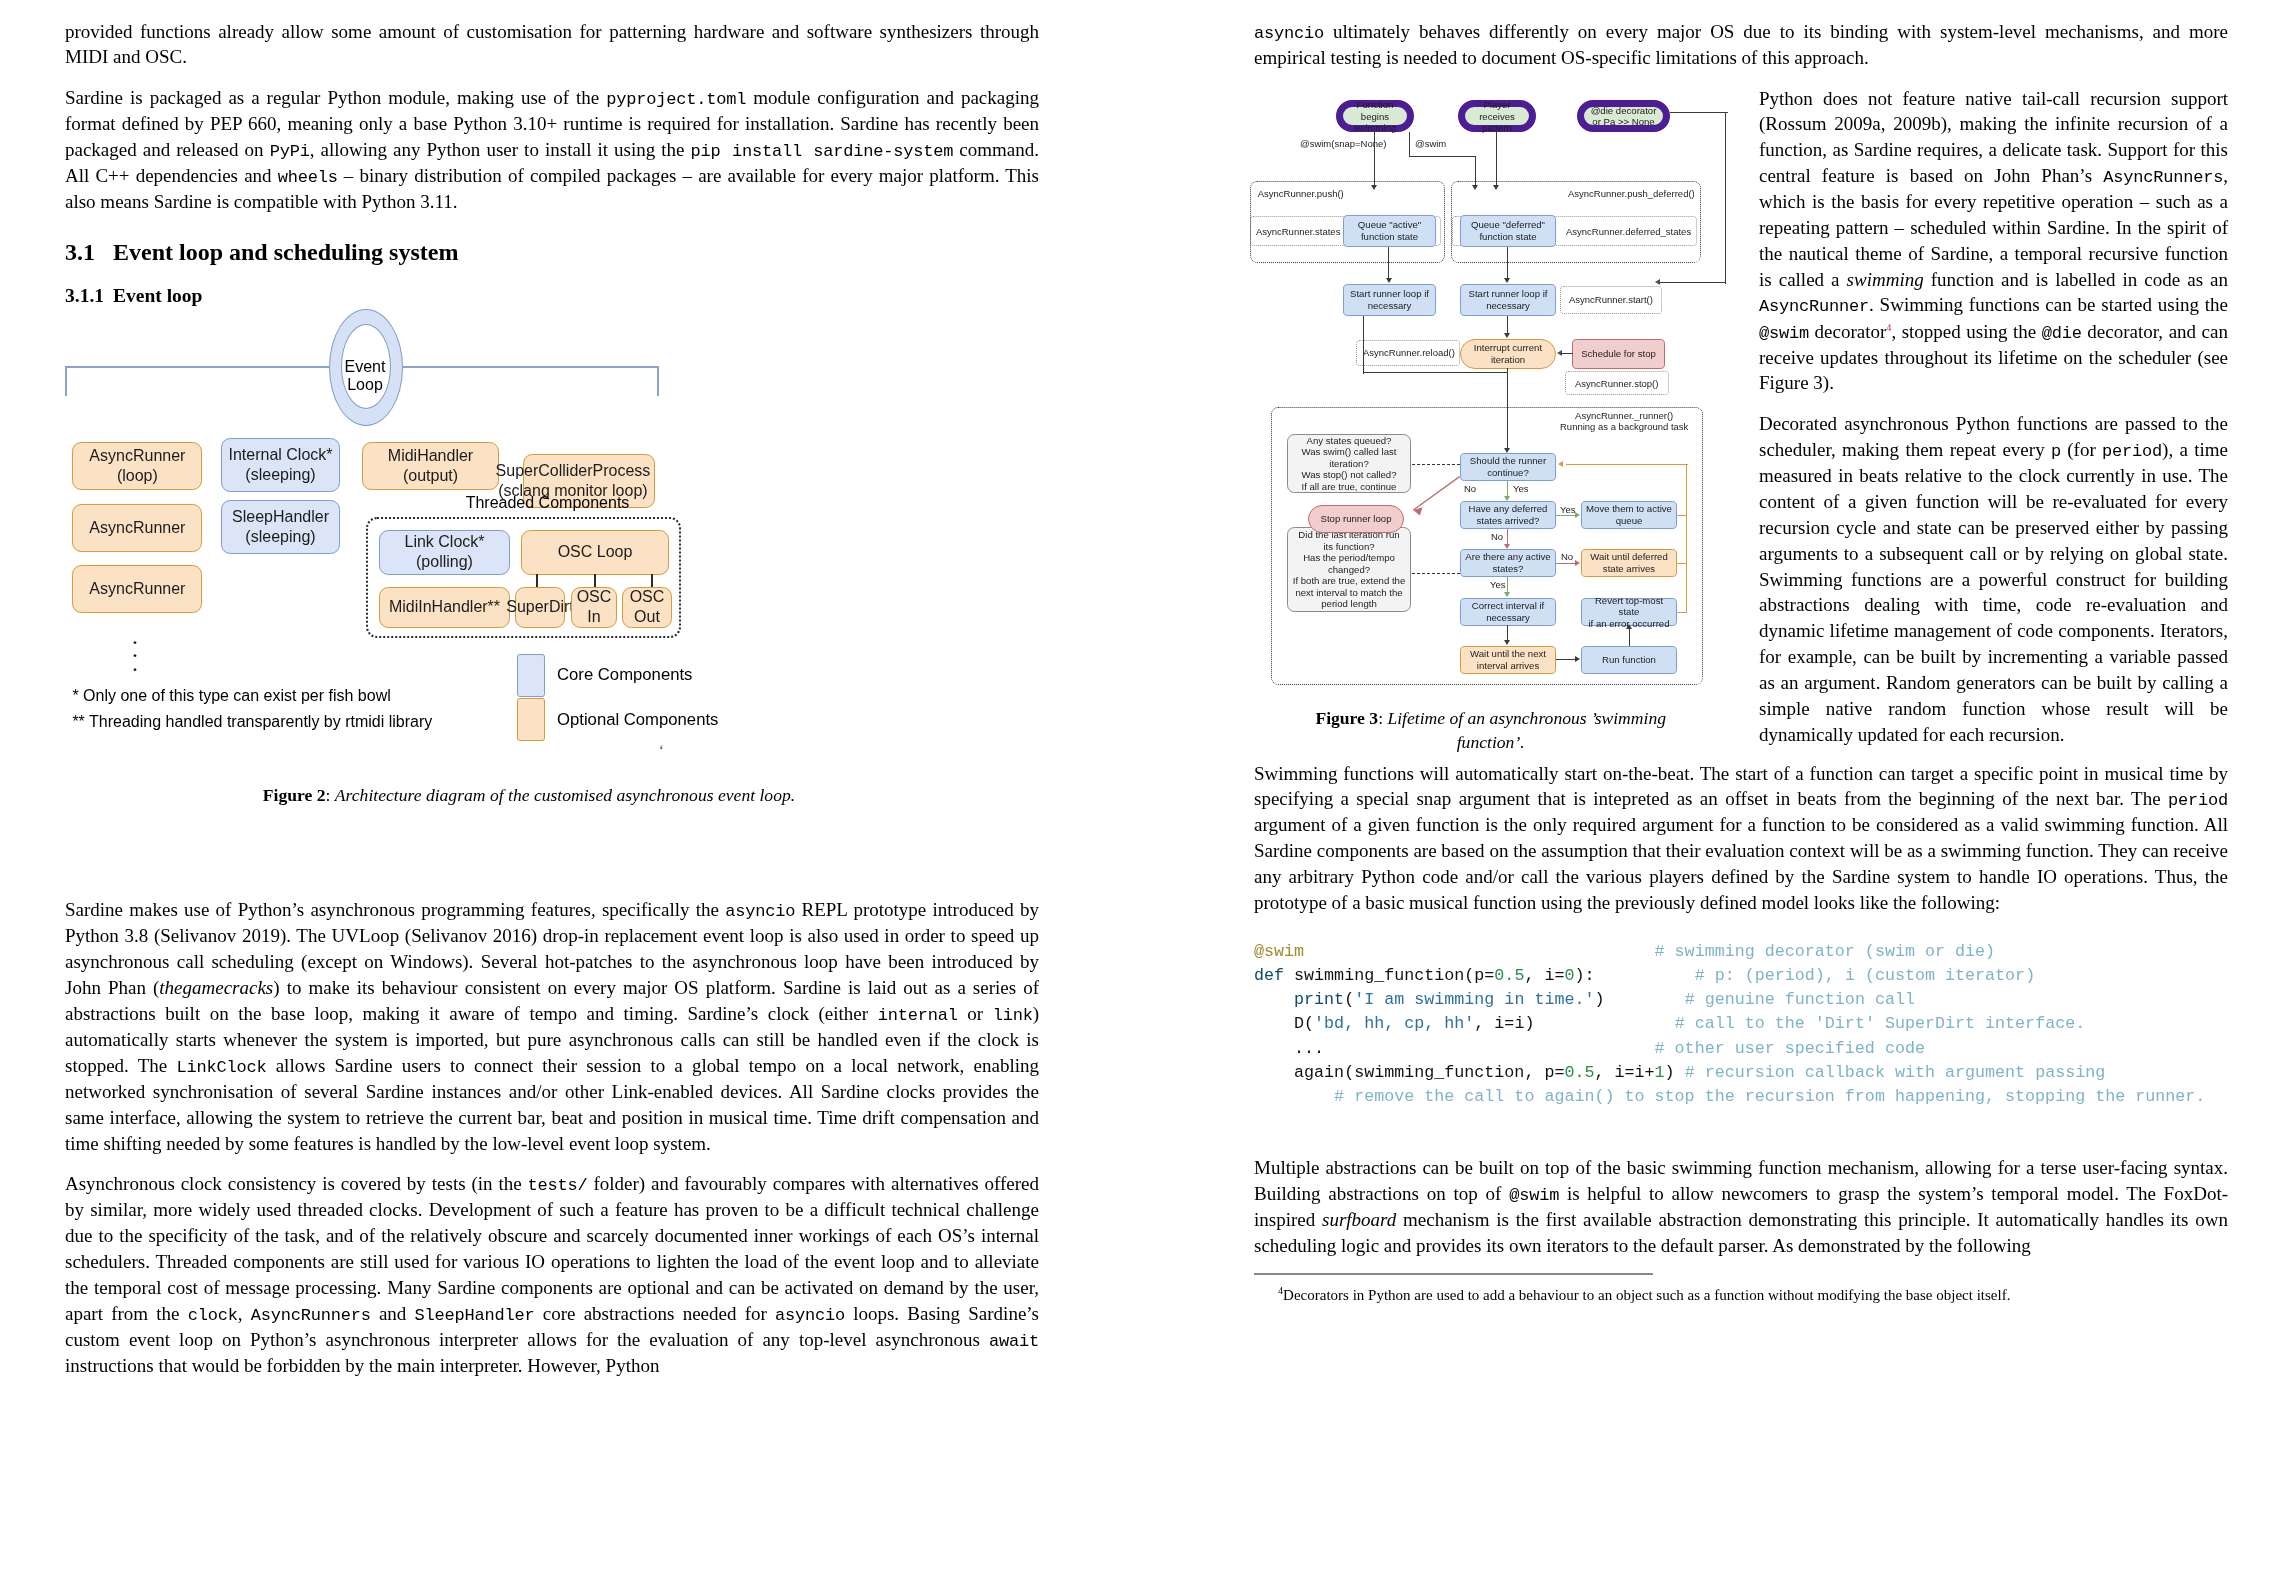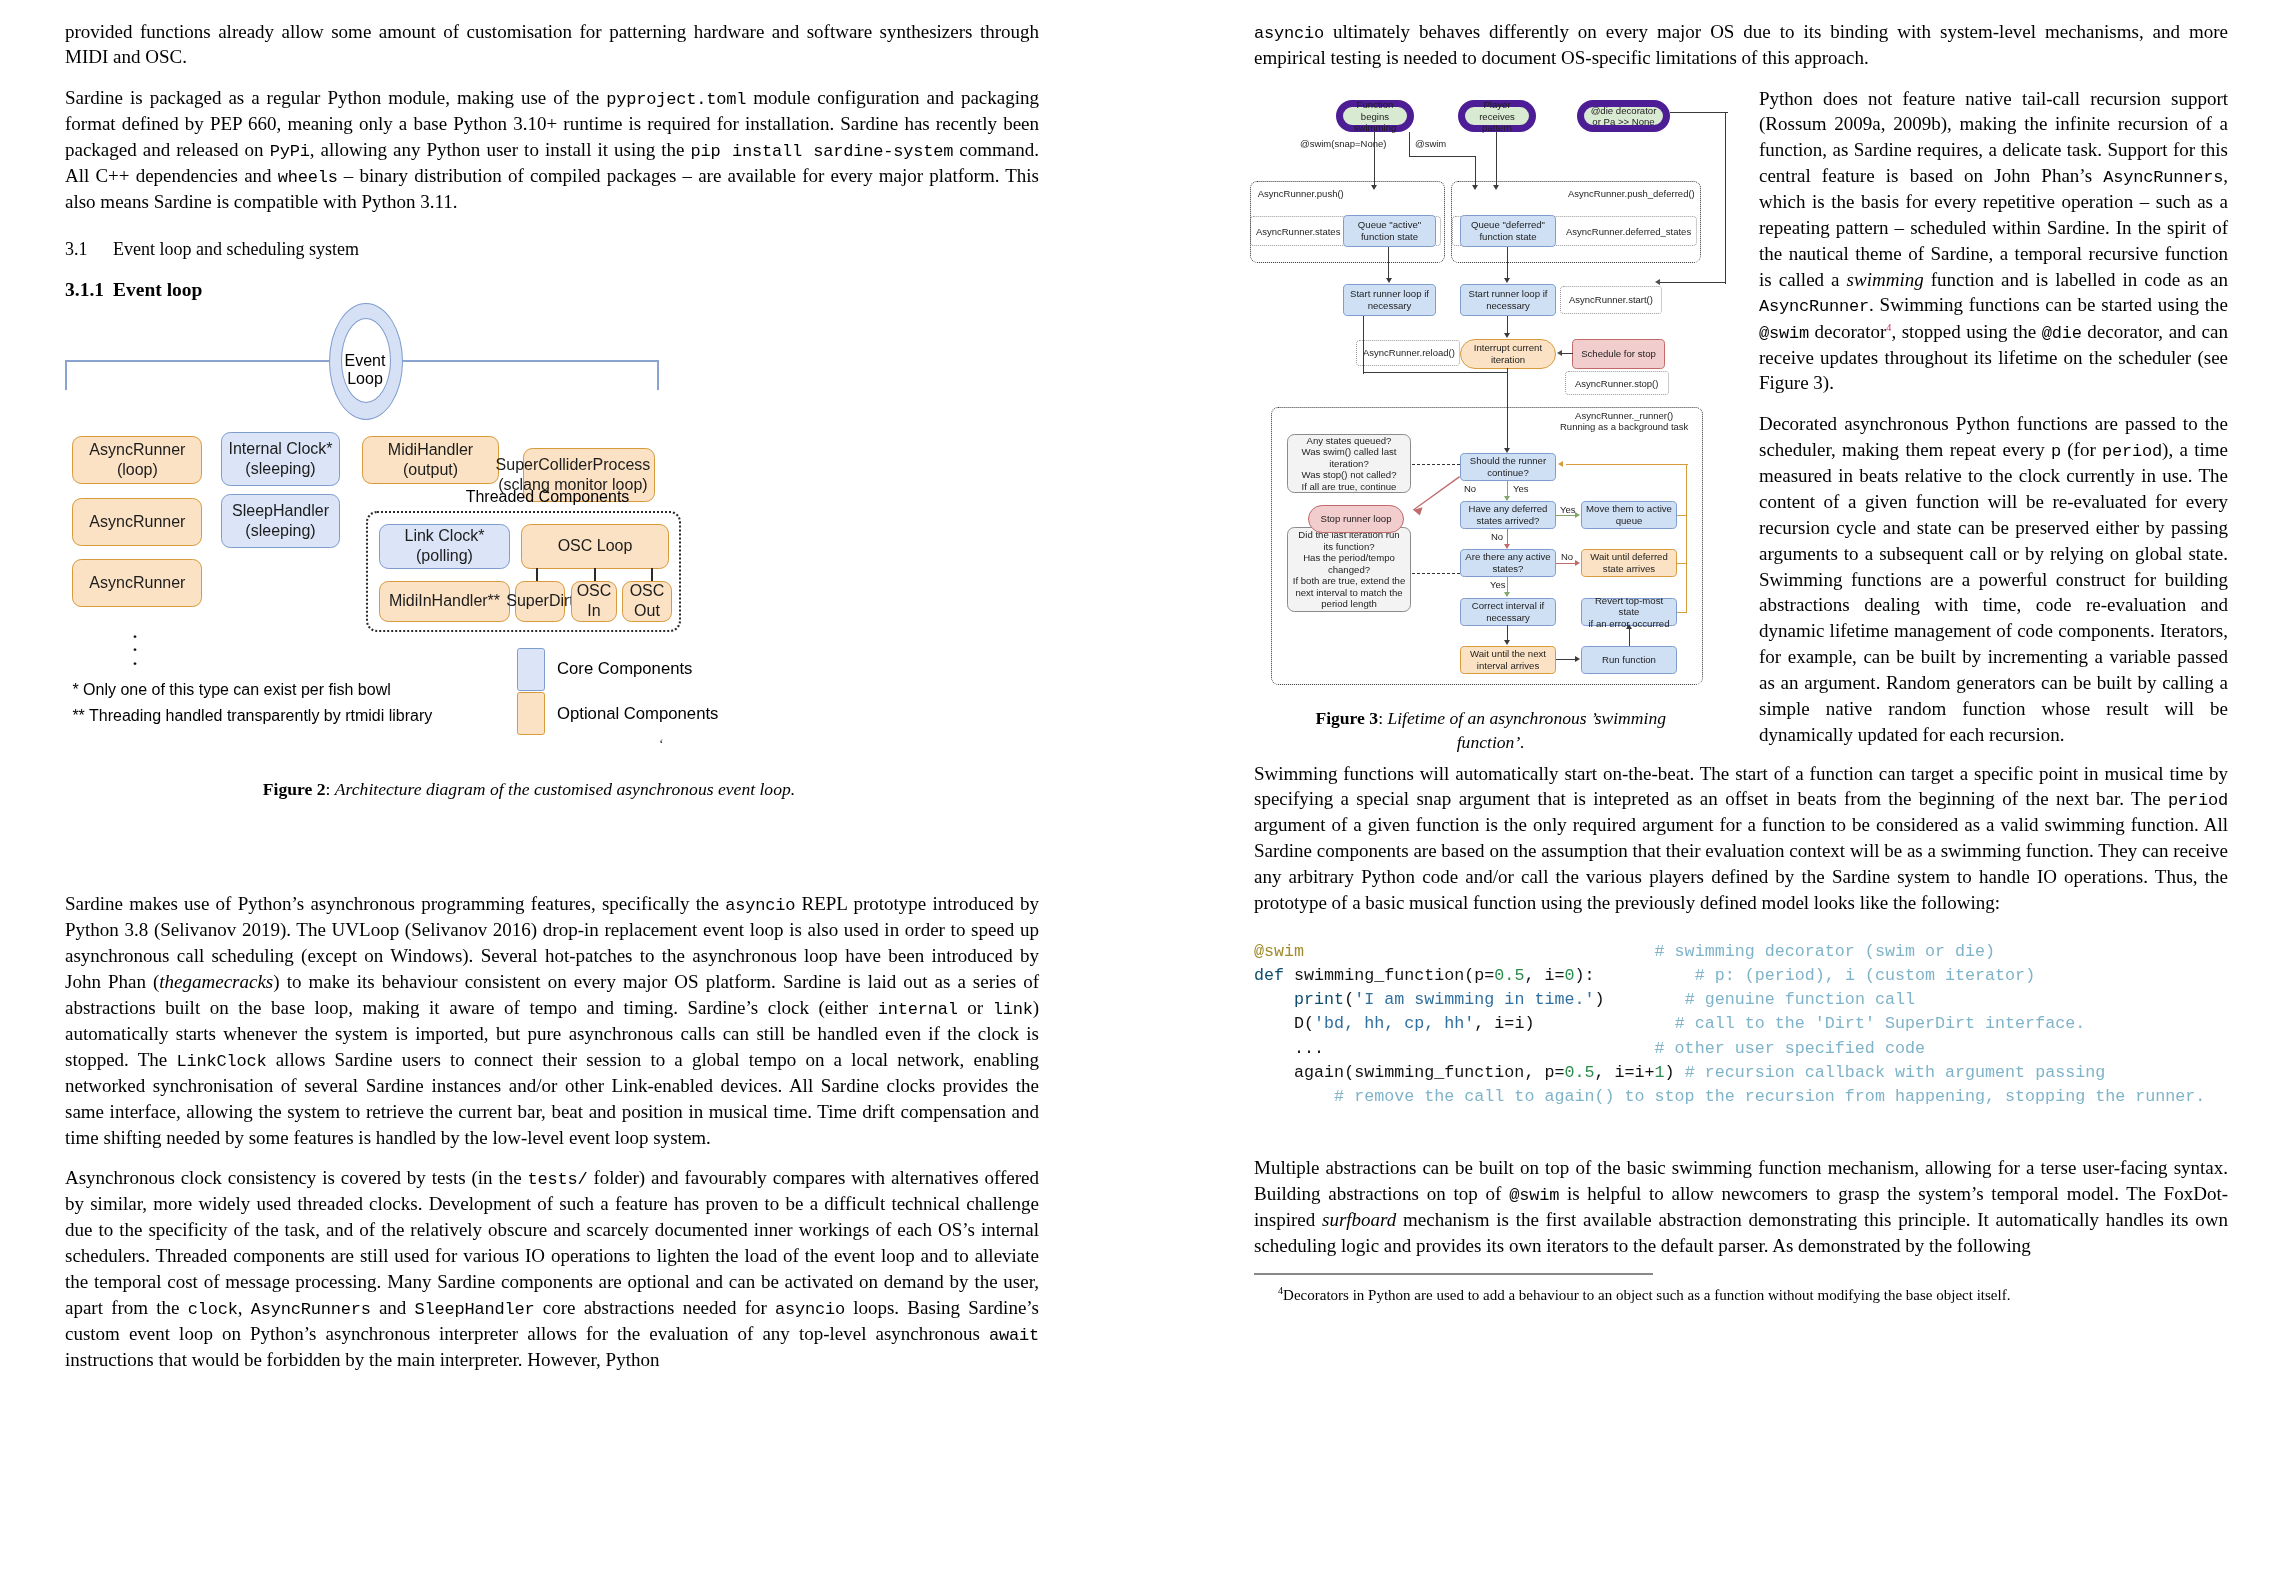--- a/index.html
+++ b/index.html
@@ -4,21 +4,21 @@
 <style>
   html,body{margin:0;padding:0;background:#ffffff;}
   body{width:2293px;height:1595px;font-family:"Liberation Serif",serif;color:#000;overflow:hidden;}
   .page{position:relative;width:2293px;height:1595px;}
   .col{position:absolute;top:0;width:974px;}
   .col-left{left:65px;}
   .col-right{left:1254px;}
   p.body{font-size:19px;line-height:1.36;text-align:justify;margin:0 0 15px 0;text-justify:inter-word;
          hyphens:manual;}
   .mono{font-family:"Liberation Mono",monospace;font-size:17px;letter-spacing:-0.2px;}
-  h3.sec{font-size:18px;font-weight:normal;margin:24px 0 18.6px 0;}
+  h3.sec{font-size:24px;font-weight:bold;margin:24px 0 18.6px 0;}
   h3.sec .num{display:inline-block;min-width:48px;}
   h4.subsec{font-size:19.5px;font-weight:bold;margin:16.7px 0 13px 0;}
   h4.subsec .num{display:inline-block;min-width:48px;}
   .figcap{font-size:17.6px;text-align:center;margin:9.3px 0 0 0;line-height:1.34;}
   .figcap b{font-weight:bold;font-style:normal;}
   .figcap i{font-style:italic;}
 
   
   .fig2{position:relative;width:974px;height:557px;margin-top:9.3px;}
   .f2box{position:absolute;box-sizing:border-box;border-radius:9.3px;display:flex;

